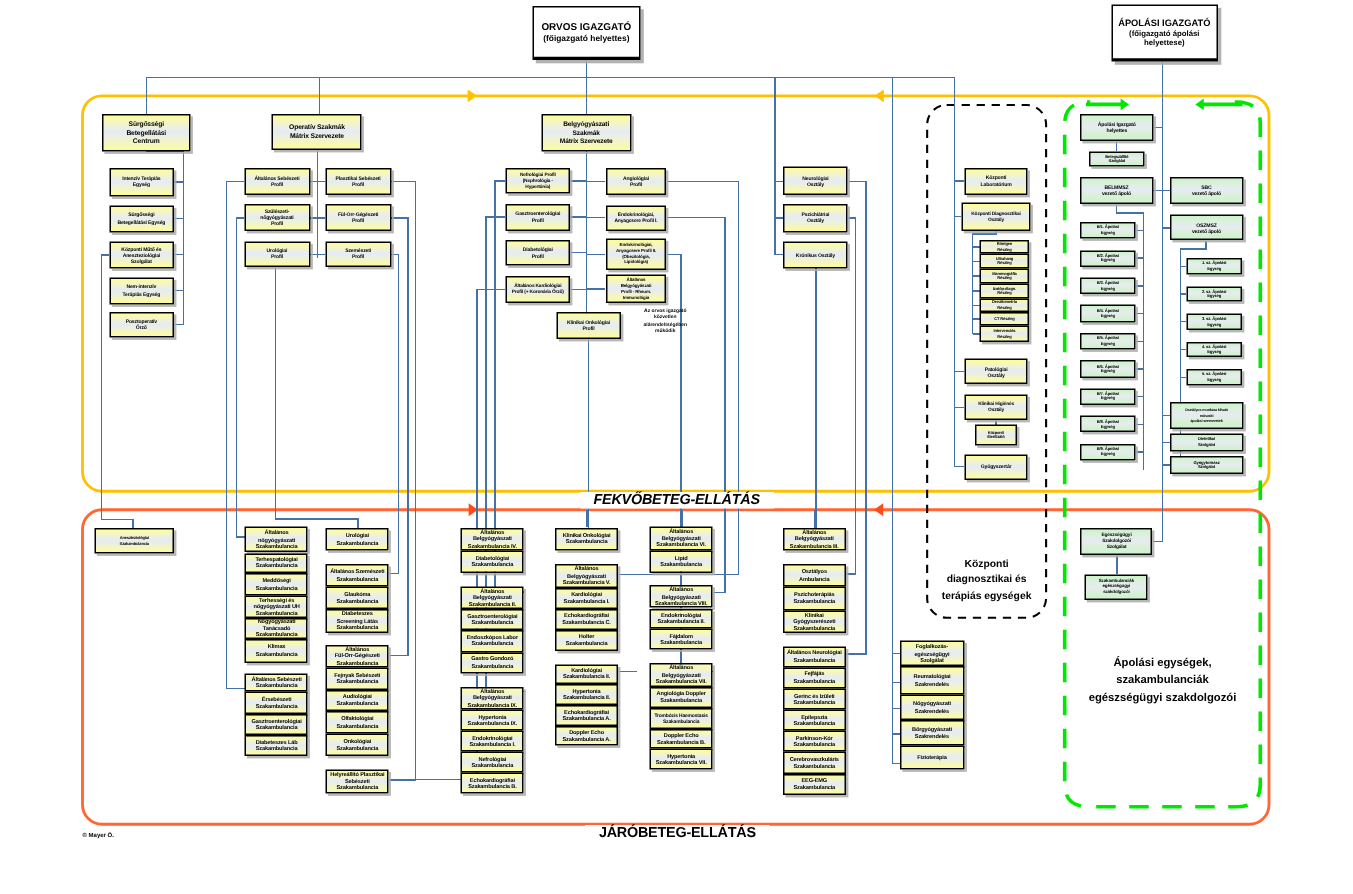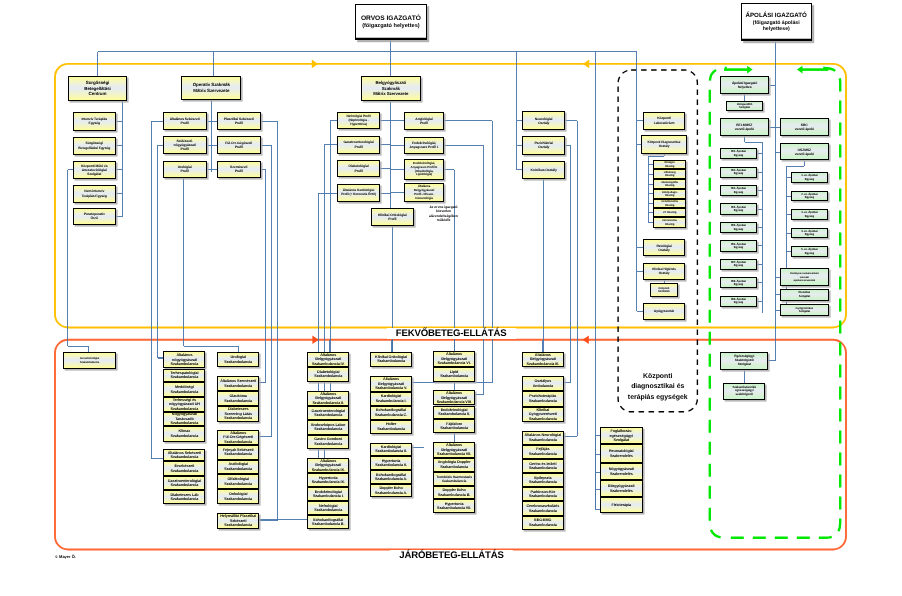--- a/index.html
+++ b/index.html
@@ -973,27 +973,32 @@
     </div>
     <div class="tb" style="left: 355.2px; top: 3.9px; width: 71.4px; height: 36.3px;">
       <div style="font-size: 6.6px; line-height: 8px;">ORVOS IGAZGATÓ</div>
       <div style="font-size: 5.6px; line-height: 6px;">(főigazgató helyettes)</div>
     </div>
     <div class="tb" style="left: 740.5px; top: 3px; width: 71.4px; height: 38px;">
       <div style="font-size: 6.2px; line-height: 8px;">ÁPOLÁSI IGAZGATÓ</div>
       <div style="font-size: 5.2px; line-height: 6px;">(főigazgató ápolási</div>
       <div style="font-size: 5.2px; line-height: 6px;">helyettese)</div>
     </div>
-    <div class="zonelabel" style="left: 386.5px; width: 129.2px; top: 327.9px; font-size: 9.6px; letter-spacing: -0.15px;">FEKVŐBETEG-ELLÁTÁS</div>
+    <div class="zonelabel" style="left: 386.5px; width: 129.2px; top: 327.9px; font-size: 9.6px; letter-spacing: -0.15px; font-style: italic;">FEKVŐBETEG-ELLÁTÁS</div>
     <div class="zonelabel" style="left: 389.8px; width: 123.5px; top: 549.9px; font-size: 9.6px; letter-spacing: -0.15px;">JÁRÓBETEG-ELLÁTÁS</div>
     <div class="note" style="left: 618.1px; width: 79.3px; top: 371.5px; font-size: 6.9px; line-height: 10.9px;">
       <div>Központi</div>
       <div>diagnosztikai és</div>
       <div>terápiás egységek</div>
     </div>
+    <div class="note" style="left: 709.8px; width: 130.4px; top: 436px; font-size: 7.5px; line-height: 11.4px;">
+      <div>Ápolási egységek,</div>
+      <div>szakambulanciák</div>
+      <div>egészségügyi szakdolgozói</div>
+    </div>
     <div class="note" style="left: 421px; width: 45px; top: 205px; font-size: 3.3px; line-height: 4.25px;">
       <div>Az orvos igazgató</div>
       <div>közvetlen</div>
       <div>alárendeltségében</div>
       <div>működik</div>
     </div>
     <div class="credit" style="left: 55px; top: 554px; font-size: 4px;">© Mayer Ö.</div>
   </div>
 
 </body></html>

